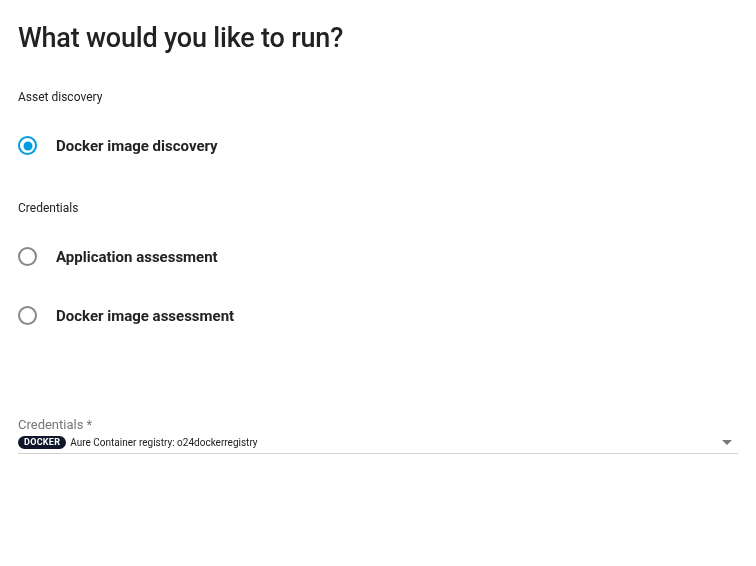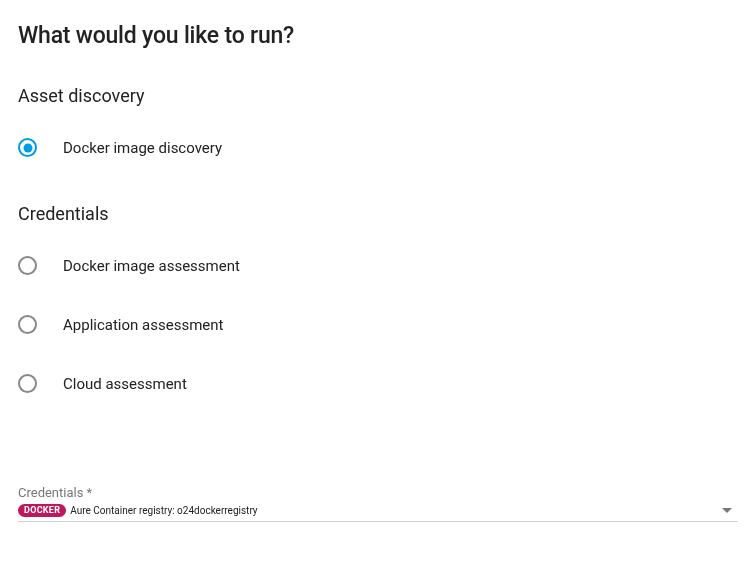--- a/index.html
+++ b/index.html
@@ -9,39 +9,40 @@
     }
     body {
       font-family: -apple-system, BlinkMacSystemFont, "Segoe UI", Roboto, Helvetica, Arial, sans-serif;
       background: #fff;
       width: 756px;
       height: 566px;
       padding: 22px 18px;
       color: #222;
     }
     .page-title {
-      font-size: 23px;
+      font-size: 27px;
       font-weight: 500;
       margin-bottom: 36px;
       letter-spacing: -0.2px;
     }
     .section-heading {
-      font-size: 18px;
+      font-size: 12px;
       font-weight: 400;
       margin-bottom: 32px;
     }
     .section-block {
       margin-bottom: 46px;
     }
     .radio-row {
       display: flex;
       align-items: center;
-      gap: 26px;
+      gap: 19px;
       margin-bottom: 40px;
       cursor: pointer;
+      font-weight: bold;
     }
     .radio-row:last-child {
       margin-bottom: 0;
     }
     .radio-outer {
       width: 19px;
       height: 19px;
       border-radius: 50%;
       border: 2px solid #888;
       flex-shrink: 0;
@@ -83,21 +84,21 @@
       border-bottom: 1px solid #d2d2d2;
       padding-bottom: 4px;
       cursor: pointer;
     }
     .select-left {
       display: flex;
       align-items: center;
       gap: 4px;
     }
     .docker-badge {
-      background: #be185d;
+      background: #0f172a;
       color: #fff;
       font-size: 9px;
       font-weight: 700;
       padding: 2px 6px;
       border-radius: 7px;
       letter-spacing: 0.3px;
       line-height: 1;
     }
     .select-value {
       font-size: 10px;
@@ -128,36 +129,30 @@
   </div>
 </div>
 
 <div class="section-block">
   <h2 class="section-heading">Credentials</h2>
 
   <div class="radio-row">
     <span class="radio-outer">
       
     </span>
-    <span class="radio-label">Docker image assessment</span>
-  </div>
-
-  <div class="radio-row">
-    <span class="radio-outer">
-      
-    </span>
     <span class="radio-label">Application assessment</span>
   </div>
 
   <div class="radio-row">
     <span class="radio-outer">
       
     </span>
-    <span class="radio-label">Cloud assessment</span>
+    <span class="radio-label">Docker image assessment</span>
   </div>
+
 </div>
 
 <div class="credentials-section">
   <div class="field-label">Credentials *</div>
   <div class="select-row">
     <div class="select-left">
       <span class="docker-badge">DOCKER</span>
       <span class="select-value">Aure Container registry: o24dockerregistry</span>
     </div>
     <span class="chevron-down"></span>

